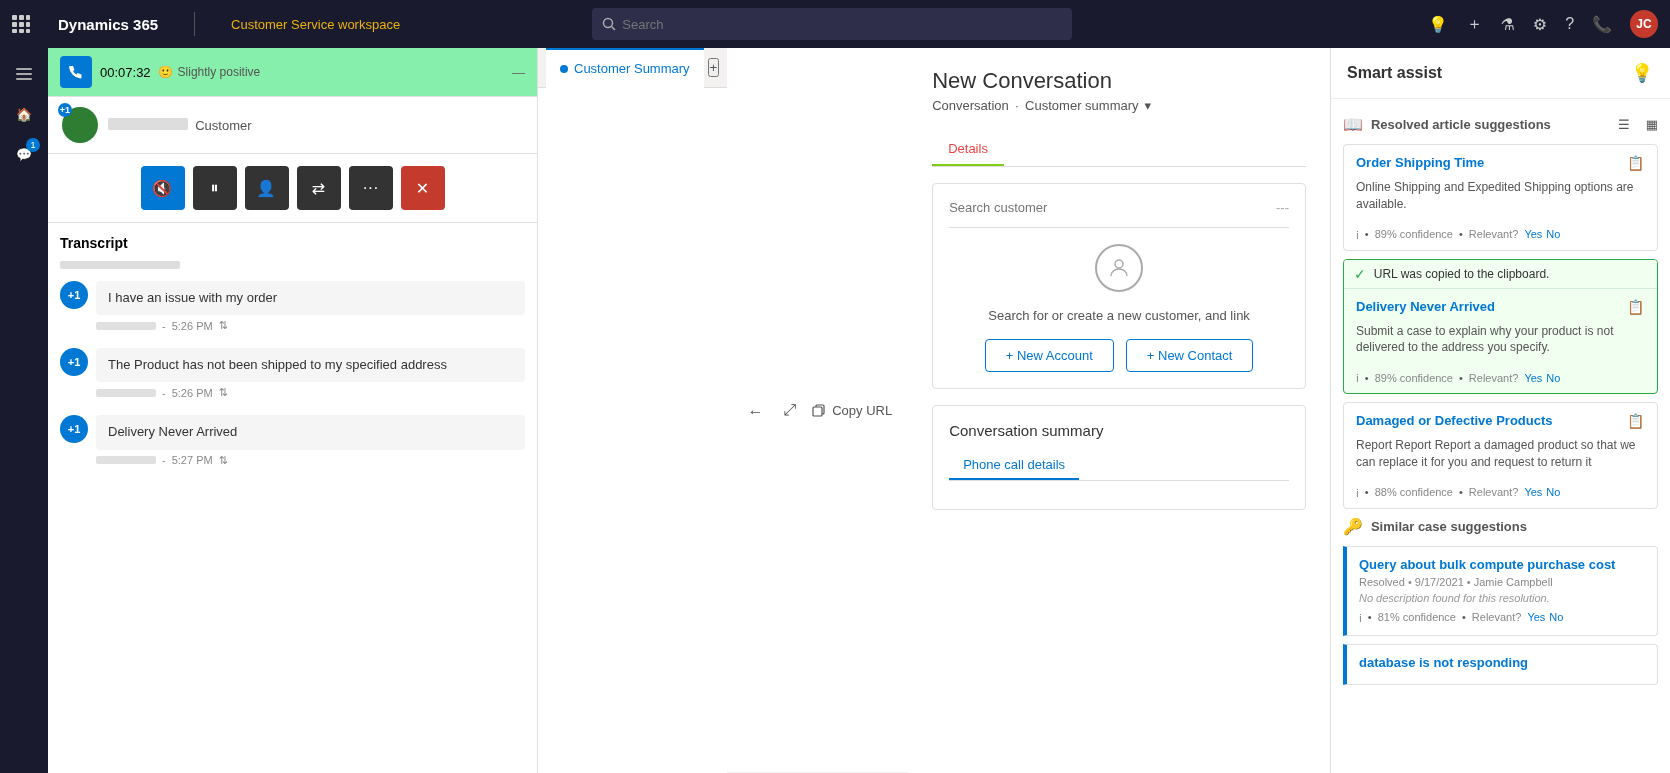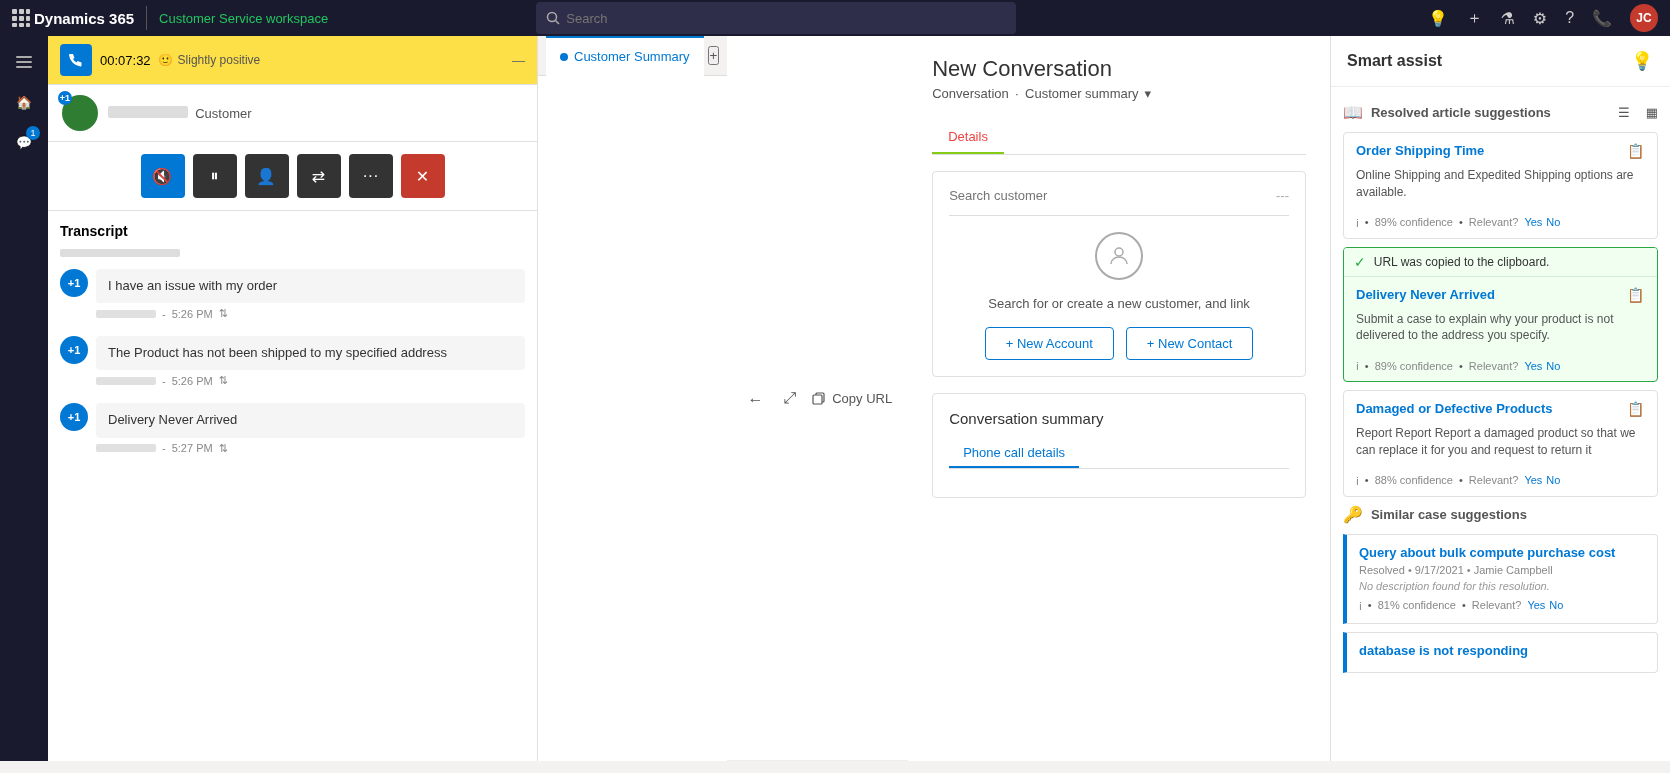--- a/index.html
+++ b/index.html
@@ -1,26 +1,26 @@
 <!DOCTYPE html>
 <html><head>
   <meta charset="utf-8">
   <style>
     * { box-sizing: border-box; margin: 0; padding: 0; }
     body { font-family: 'Segoe UI', sans-serif; font-size: 13px; background: #f3f2f1; overflow: hidden; width: 1670px; height: 773px; }
 
     
     .topnav {
       display: flex; align-items: center; background: #1a1a2e; color: #fff;
-      height: 36px; padding: 0 12px; gap: 4px; position: relative; z-index: 100;
+      height: 48px; padding: 0 12px; gap: 28px; position: relative; z-index: 100;
     }
     .topnav-apps { display: flex; align-items: center; gap: 4px; cursor: pointer; }
     .topnav-title { font-size: 15px; font-weight: 600; color: #fff; white-space: nowrap; }
     .topnav-divider { width: 1px; height: 24px; background: #555; margin: 0 8px; }
-    .topnav-workspace { font-size: 13px; color: #22c55e; }
+    .topnav-workspace { font-size: 13px; color: #eab308; }
     .topnav-search {
       flex: 1; max-width: 480px; margin: 0 auto;
       display: flex; align-items: center;
       background: #2e2e4a; border-radius: 4px; padding: 0 10px; height: 32px;
     }
     .topnav-search input {
       background: transparent; border: none; outline: none; color: #ccc;
       font-size: 13px; width: 100%;
     }
     .topnav-icons { display: flex; align-items: center; gap: 18px; margin-left: auto; }
@@ -43,21 +43,21 @@
     .sidebar-badge { position: relative; }
     .badge { position: absolute; top: 2px; right: 2px; background: #0078d4; color: #fff; border-radius: 50%; width: 14px; height: 14px; font-size: 9px; display: flex; align-items: center; justify-content: center; }
 
     
     .left-panel {
       width: 490px; background: #fff; border-right: 1px solid #e0e0e0;
       display: flex; flex-direction: column;
     }
     .left-panel-header {
       display: flex; align-items: center; padding: 8px 12px;
-      background: #fde047; border-bottom: 1px solid #e0e0e0; gap: 8px;
+      background: #86efac; border-bottom: 1px solid #e0e0e0; gap: 8px;
     }
     .call-indicator {
       width: 32px; height: 32px; background: #0078d4; border-radius: 4px;
       display: flex; align-items: center; justify-content: center; color: #fff;
     }
     .call-timer { font-size: 13px; font-weight: 500; }
     .sentiment-badge {
       display: flex; align-items: center; gap: 4px; font-size: 12px; color: #555;
     }
     .left-panel-minimize { margin-left: auto; cursor: pointer; color: #666; }

